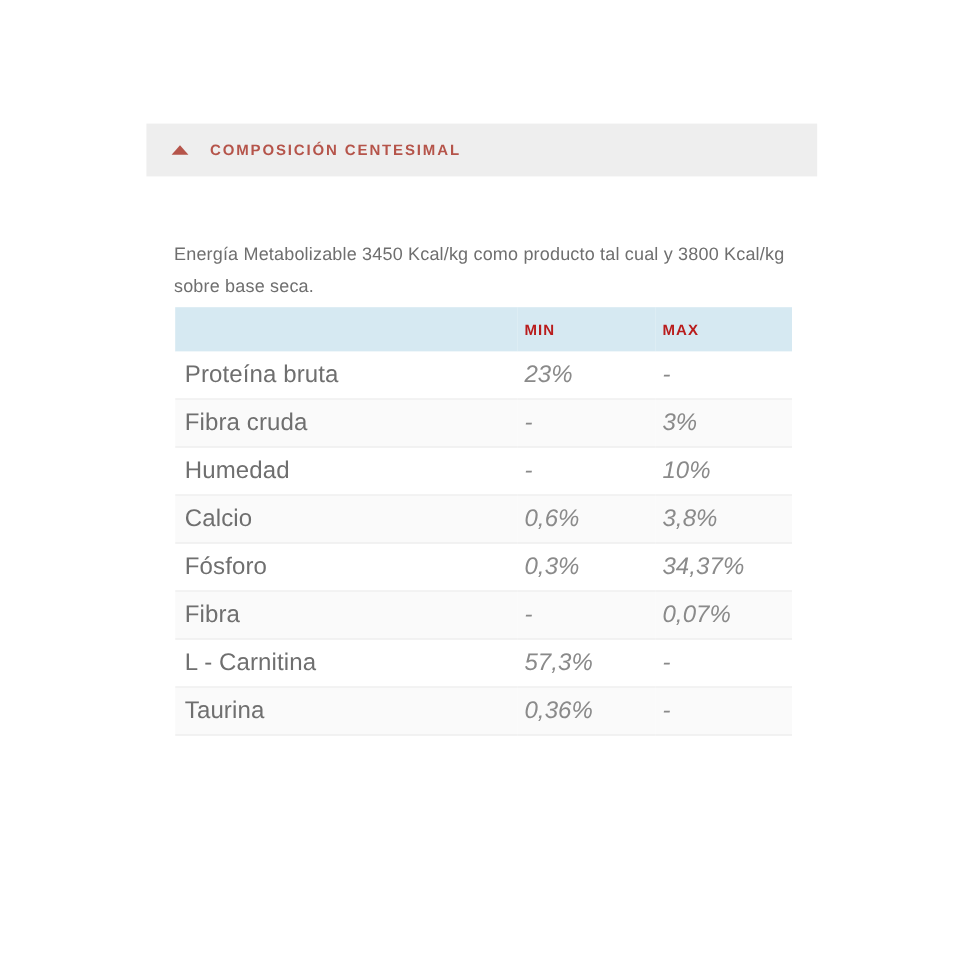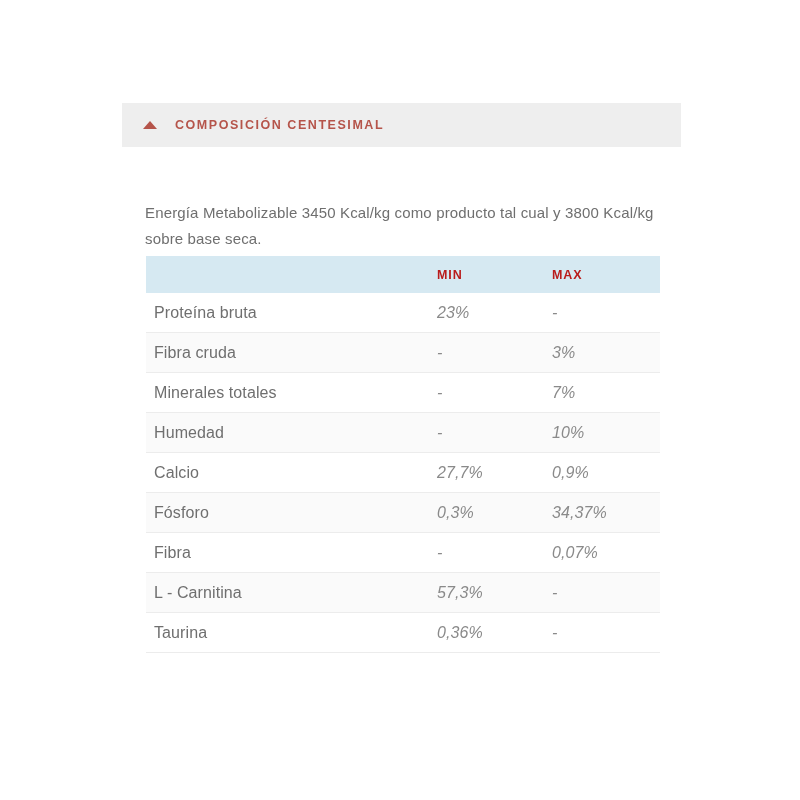--- a/index.html
+++ b/index.html
@@ -92,21 +92,21 @@
     text-align: left;
     padding: 0;
     vertical-align: middle;
   }
   .comp-table thead th.th-name { padding-left: 8px; }
   .comp-table thead th.th-min,
   .comp-table thead th.th-max  { padding-left: 6px; }
 
   .comp-table tbody td {
     height: 39px;
-    font-size: 16px;
+    font-size: 20px;
     color: #7a7a7a;
     letter-spacing: 0.1px;
     border-bottom: 1px solid #ececec;
     padding: 0;
     vertical-align: middle;
     white-space: nowrap;
   }
 
   .comp-table tbody td.cell-name {
     padding-left: 8px;
@@ -152,33 +152,28 @@
           <td class="cell-name">Proteína bruta</td>
           <td class="cell-min">23%</td>
           <td class="cell-max">-</td>
         </tr>
         <tr>
           <td class="cell-name">Fibra cruda</td>
           <td class="cell-min">-</td>
           <td class="cell-max">3%</td>
         </tr>
         <tr>
-          <td class="cell-name">Minerales totales</td>
-          <td class="cell-min">-</td>
-          <td class="cell-max">7%</td>
-        </tr>
-        <tr>
           <td class="cell-name">Humedad</td>
           <td class="cell-min">-</td>
           <td class="cell-max">10%</td>
         </tr>
         <tr>
           <td class="cell-name">Calcio</td>
-          <td class="cell-min">27,7%</td>
-          <td class="cell-max">0,9%</td>
+          <td class="cell-min">0,6%</td>
+          <td class="cell-max">3,8%</td>
         </tr>
         <tr>
           <td class="cell-name">Fósforo</td>
           <td class="cell-min">0,3%</td>
           <td class="cell-max">34,37%</td>
         </tr>
         <tr>
           <td class="cell-name">Fibra</td>
           <td class="cell-min">-</td>
           <td class="cell-max">0,07%</td>

